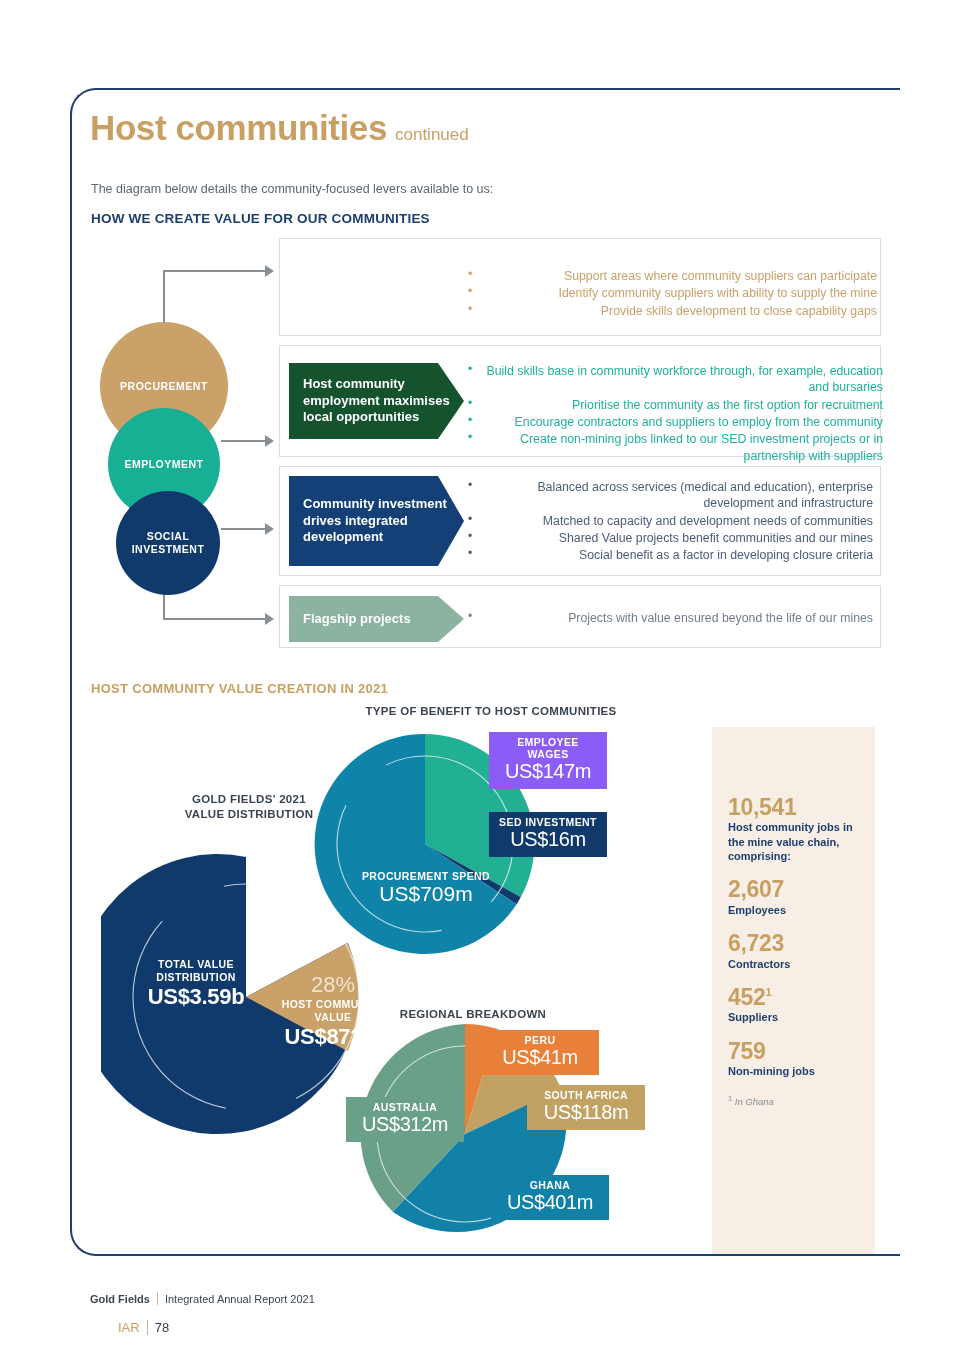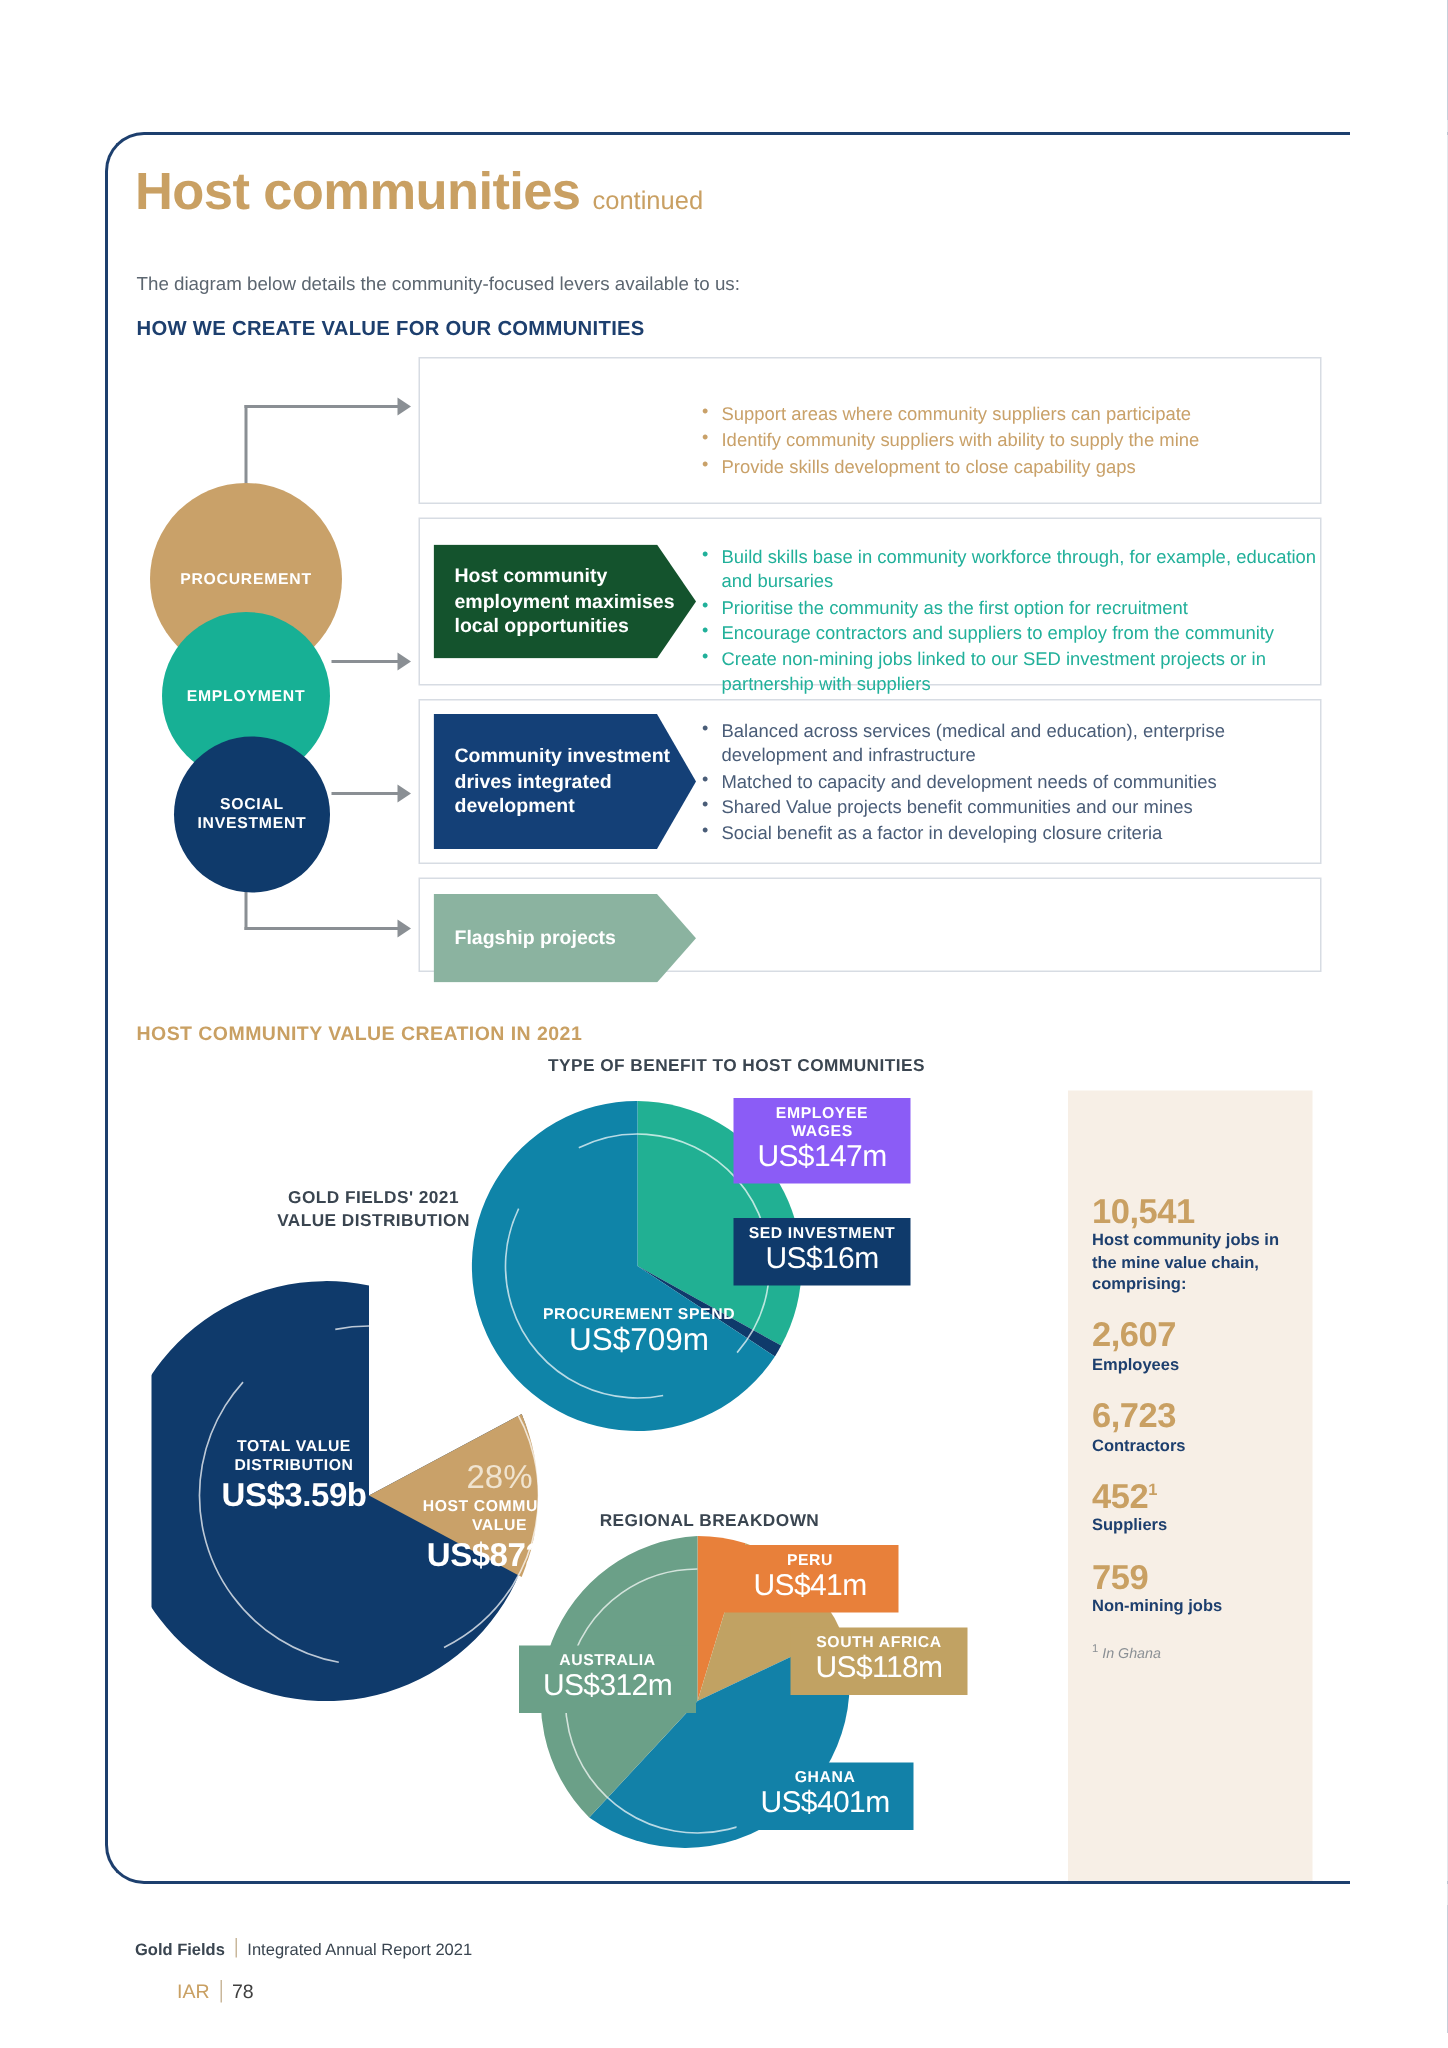--- a/index.html
+++ b/index.html
@@ -37,21 +37,21 @@
   .row-box{position:absolute;border:1px solid #D7DCE3;background:#fff;box-sizing:border-box;}
   .chev{position:absolute;display:flex;align-items:center;box-sizing:border-box;
       padding:10px 14px;color:#fff;font-weight:bold;font-size:13px;line-height:1.26;
       clip-path:polygon(0 0, calc(100% - 26px) 0, 100% 50%, calc(100% - 26px) 100%, 0 100%);}
   .chev-gold{background:#C9A169;}
   .chev-teal{background:#14532d;}
   .chev-navy{background:#144077;}
   .chev-sage{background:#8BB3A0;}
   .bullets{position:absolute;font-size:12.3px;line-height:1.33;}
   .bullets ul{margin:0;padding:0;list-style:none;}
-  .bullets li{position:relative;padding-left:14px;margin-bottom:1px;}
+  .bullets li{position:relative;padding-left:14px;margin-bottom:1px;text-align:right;}
   .bullets li:before{content:"\2022";position:absolute;left:1px;top:-1px;font-size:12px;}
   .b-gold{color:#C9A169;}
   .b-teal{color:#21B09A;}
   .b-navy{color:#4A5D78;}
   .b-sage{color:#6E7F8F;}
 
   
   #section-head-2{position:absolute;left:91px;top:681px;font-size:13px;font-weight:bold;
       color:#C9A063;letter-spacing:.3px;}
   #infographic{position:absolute;left:91px;top:700px;width:790px;height:560px;}
@@ -155,22 +155,27 @@
   <div class="bullets b-navy" style="left:376px;top:241px;width:406px;">
     <ul>
       <li>Balanced across services (medical and education), enterprise development and infrastructure</li>
       <li>Matched to capacity and development needs of communities</li>
       <li>Shared Value projects benefit communities and our mines</li>
       <li>Social benefit as a factor in developing closure criteria</li>
     </ul>
   </div>
 
   <div class="row-box" style="left:188px;top:347px;width:602px;height:63px;"></div>
-  <div class="chev chev-sage" style="left:198px;top:358px;width:175px;height:59px;">
+  <div class="chev chev-sage" style="left:198px;top:358px;width:175px;height:46px;">
     <span>Flagship projects</span>
+  </div>
+  <div class="bullets b-sage" style="left:376px;top:372px;width:406px;">
+    <ul>
+      <li>Projects with value ensured beyond the life of our mines</li>
+    </ul>
   </div>
 </div>
 
 <div id="section-head-2">HOST COMMUNITY VALUE CREATION IN 2021</div>
 
 <div id="infographic">
 
   <div class="chart-caption" style="left:230px;top:4px;width:340px;">TYPE OF BENEFIT TO HOST COMMUNITIES</div>
   <div class="chart-caption" style="left:48px;top:92px;width:220px;white-space:pre-line;">GOLD FIELDS' 2021
 VALUE DISTRIBUTION</div>

